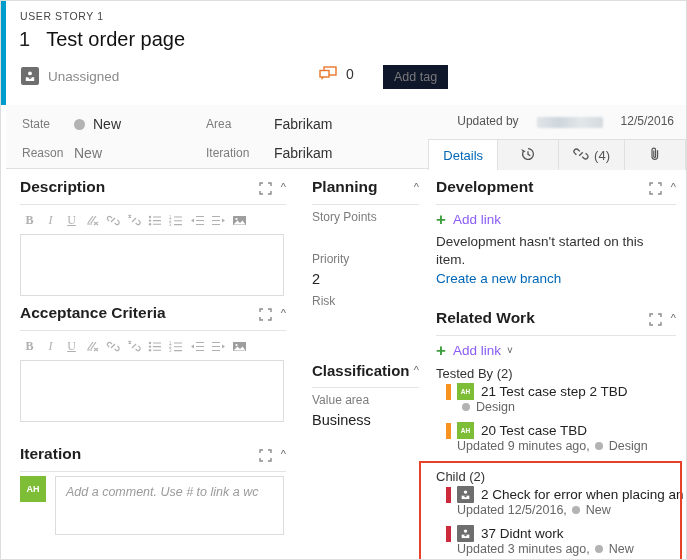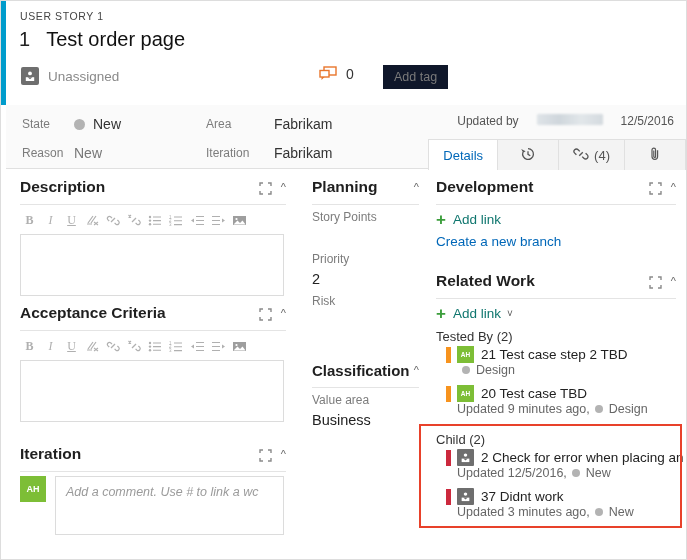--- a/index.html
+++ b/index.html
@@ -55,21 +55,21 @@
   .state-dot { width:11px; height:11px; border-radius:50%; background:#b3b3b3;
                display:inline-block; margin-right:8px; }
   .f-state   { left:16px; top:11px; }
   .f-reason  { left:16px; top:40px; }
   .f-area    { left:200px; top:11px; }
   .f-iter    { left:200px; top:40px; }
   .lbl-w { width:52px; display:inline-block; }
   .lbl-w2 { width:68px; display:inline-block; }
 
   .updated-by { position:absolute; right:12px; top:113px; font-size:12px; color:#555;
-                display:flex; align-items:flex-start; gap:18px; }
+                display:flex; align-items:flex-end; gap:18px; }
   .redacted { display:inline-block; width:66px; height:11px;
               background:linear-gradient(90deg,#dfe4e8,#cfd6dc,#e2e7ea,#d4dadf);
               border-radius:1px; filter: blur(1.1px); }
 
   
   .tabs { position:absolute; right:0; top:138px; display:flex; align-items:flex-end; }
   .tab { height:32px; min-width:62px; padding:0 14px; background:#f3f3f3;
          border:1px solid #e0e0e0; border-bottom:none; margin-left:-1px;
          display:flex; align-items:center; justify-content:center;
          font-size:13px; color:#555; cursor:pointer; }
@@ -110,21 +110,21 @@
               overflow:hidden; white-space:nowrap; }
 
   
   .mid-field { padding:2px 0 0 14px; }
   .mid-label { font-size:12px; color:#7c7c7c; line-height:20px; }
   .mid-value { font-size:14.5px; color:#222; line-height:20px; min-height:20px; }
 
   
   .add-link { display:flex; align-items:center; padding:6px 0 4px 14px; cursor:pointer; }
   .plus { color:#3c9e3c; font-size:17px; font-weight:700; line-height:1; margin-right:7px; }
-  .add-link-txt { font-size:13.5px; color:#0f766e; }
+  .add-link-txt { font-size:13.5px; color:#8b5cf6; }
   .caret { margin-left:6px; font-size:10px; color:#555; }
   .dev-text { font-size:13.5px; color:#333; padding:1px 10px 0 14px; line-height:18px; }
   .dev-link { font-size:13.5px; color:#0067b8; padding:1px 10px 0 14px; cursor:pointer;
               line-height:18px; }
 
   .group-label { font-size:13px; color:#333; padding:3px 0 1px 14px; }
   .wi-row { padding:1px 8px 3px 24px; }
   .wi-line { display:flex; align-items:center; }
   .typebar { width:5px; height:16px; flex:0 0 5px; margin-right:6px; }
   .typebar.tc { background:#f7931e; }
@@ -460,20 +460,21 @@
               </svg>
             </span>
             <span class="chev">^</span>
           </span>
         </div>
         <div class="sec-rule"></div>
         <div class="add-link">
           <span class="plus">+</span>
           <span class="add-link-txt">Add link</span>
         </div>
+        <div class="dev-text">Development hasn't started on this item.</div>
         <div class="dev-link">Create a new branch</div>
       </div>
 
       <div style="margin-top:13px;">
         <div class="sec-head">
           <span class="sec-title">Related Work</span>
           <span class="sec-tools">
             <span class="expand-ico">
               <svg width="13" height="13" viewBox="0 0 13 13">
                 <path d="M1 4 V1 H4 M9 1 H12 V4 M12 9 V12 H9 M4 12 H1 V9" stroke="#8a8a8a" stroke-width="1.4" fill="none"></path>

